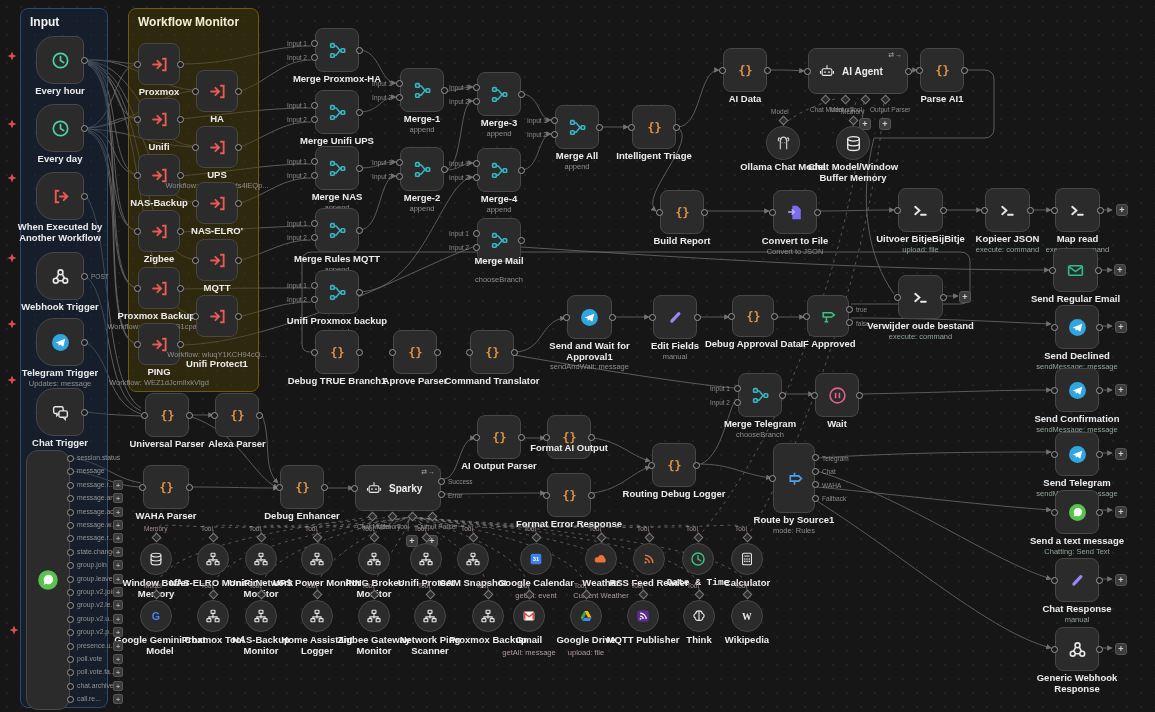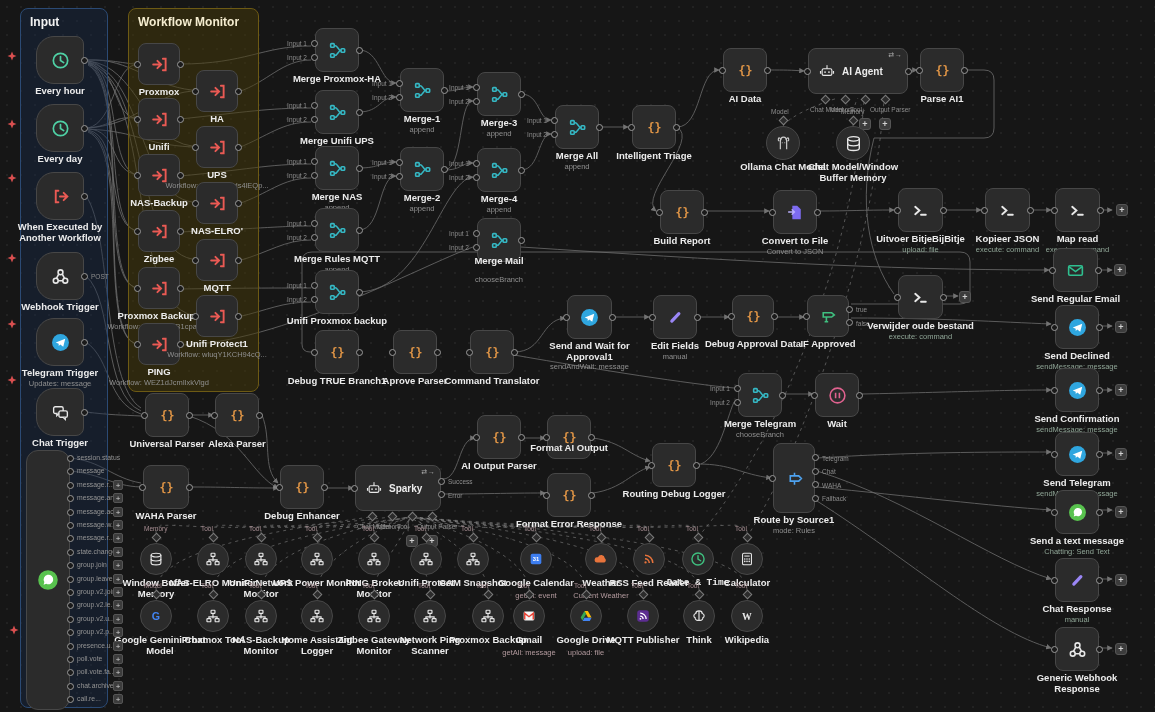--- a/index.html
+++ b/index.html
@@ -406,21 +406,21 @@
       <div class="node sq" style="left: 196px; top: 295px; width: 42px; height: 42px;">
         <div class="nicon">
           <svg width="19" height="19" viewBox="0 0 18 18">
             <g stroke="#ea5a54" stroke-width="1.8" fill="none" stroke-linecap="round">
               <path d="M3 9h7M7 5.5 10.5 9 7 12.5"></path>
               <path d="M12.2 3.5h2.6v11h-2.6"></path>
             </g>
           </svg>
         </div>
       </div>
-      <div class="nlabel" style="left: 152px; top: 339px;">Unifi Protect1</div>
+      <div class="nlabel" style="left: 152px; top: 359px;">Unifi Protect1</div>
       <div class="nsub " style="left: 147px; top: 350px;">Workflow: wluqY1KCH94cQ...</div>
       <div class="port" style="left: 192px; top: 312.5px;"></div>
       <div class="port" style="left: 235px; top: 312.5px;"></div>
       <div class="node sq" style="left: 315px; top: 28px; width: 44px; height: 44px;">
         <div class="nicon">
           <svg width="19" height="19" viewBox="0 0 18 18">
             <g stroke="#35b8c4" stroke-width="1.5" fill="none">
               <rect x="2.5" y="2.5" width="3.4" height="3.4" rx=".8"></rect>
               <rect x="2.5" y="12" width="3.4" height="3.4" rx=".8"></rect>
               <rect x="12.4" y="7.3" width="3.4" height="3.4" rx=".8"></rect>

